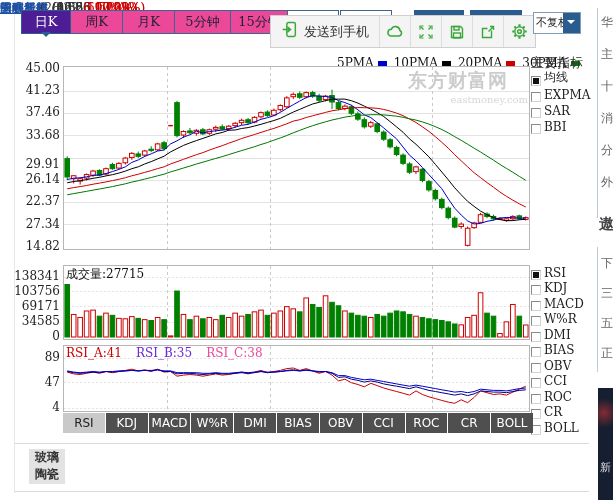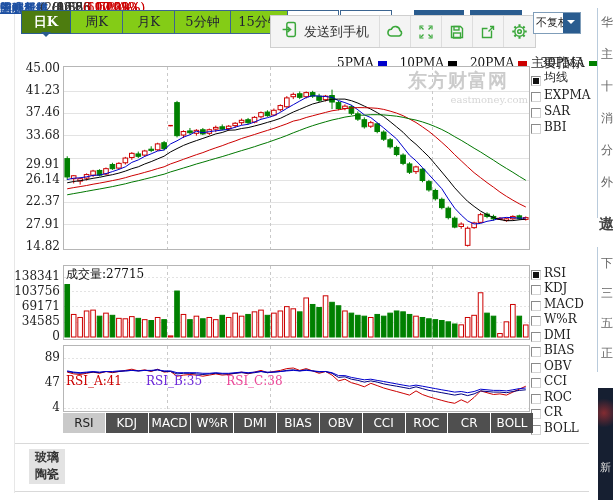--- a/index.html
+++ b/index.html
@@ -7,25 +7,25 @@
     font-family:"DejaVu Serif","Liberation Serif",serif; }
   #app { position:relative; width:613px; height:500px; background:#fff; }
   .abs { position:absolute; }
 
   
   #left-rule { left:14px; top:5px; width:1px; height:488px; background:#e7e7e7; }
 
   
   #period-tabs { left:21px; top:10px; display:flex; z-index:1; }
   .ptab { height:24px; line-height:22px; text-align:center; font-size:13px; color:#223;
-    background:#84cc16; border:1px solid #3c6591; border-left:none; cursor:pointer; position:relative; }
+    background:#ec4899; border:1px solid #3c6591; border-left:none; cursor:pointer; position:relative; }
   .ptab:first-child { border-left:1px solid #3c6591; }
   .ptab:nth-child(1){ width:50px; } .ptab:nth-child(2){ width:52px; }
   .ptab:nth-child(3){ width:52px; } .ptab:nth-child(4){ width:56px; } .ptab:nth-child(5){ width:58px; }
-  .ptab.active { background:#4d7c0f; color:#fff; border-color:#2a5c8f;font-weight:bold; }
+  .ptab.active { background:#4c1d95; color:#fff; border-color:#2a5c8f; }
   .ptab.active::after { content:""; position:absolute; left:50%; margin-left:-5px; bottom:-9px;
     border:5px solid transparent; border-top-color:#2a5c8f; }
   .stub-tab { top:10px; width:52px; height:24px; background:#fff; border:1px solid #3c6591; z-index:1; }
   .blue-stub { top:10px; height:24px; background:#2a5c8f; z-index:1; }
 
   
   #toolbar { left:270px; top:15px; width:266px; height:33px; background:#f4f4f4;
     border:1px solid #cfcfcf; display:flex; align-items:stretch; z-index:5; }
   .tb-cell { display:flex; align-items:center; justify-content:center; border-left:1px solid #ddd; cursor:pointer; }
   .tb-cell:first-child { border-left:none; padding:0 10px; }
@@ -38,21 +38,21 @@
   #adjust { left:533px; top:12px; width:48px; height:22px; background:#fff;
     border:1px solid #7f9db9; z-index:6; }
   #adjust-label { position:absolute; left:2px; top:2px; font-size:11px; color:#222; }
   #adjust-btn { position:absolute; right:0; top:0; width:17px; height:20px; background:#2a5c8f; cursor:pointer; }
   #adjust-btn::after { content:""; position:absolute; left:4px; top:7px;
     border:4px solid transparent; border-top-color:#fff; }
 
   
   #title { left:73px; top:54px; font-size:13px; color:#222; }
   #title .t2 { margin-left:12px; }
-  #legend { left:337px; top:56px; display:flex; gap:13px; align-items:center; }
+  #legend { left:337px; top:56px; display:flex; gap:7px; align-items:center; }
   .lg-item { display:flex; align-items:center; font-size:12px; color:#111; }
   .lg-swatch { width:9px; height:5px; margin-left:4px; display:inline-block; }
   #main-ind-title { left:531px; top:54px; font-size:13px; color:#333; }
 
   
   .cb-list { left:531px; display:block; }
   .cb-row { display:flex; align-items:flex-end; height:16px; cursor:pointer; }
   .cb { width:10px; height:10px; background:#fff; border:1px solid;
     border-color:#8a8a8a #d4d4d4 #d4d4d4 #8a8a8a; margin-right:3px; flex:none; }
   .cb.checked::after { content:""; display:block; width:6px; height:6px; background:#111; margin:1px; }
@@ -69,21 +69,21 @@
 
   #watermark { left:388px; top:68px; width:140px; text-align:right; z-index:2; pointer-events:none; }
   #wm-cn { font-size:19px; font-weight:bold; color:#cccccc; letter-spacing:1px;text-align:center; }
   #wm-en { font-size:10px; color:#d6d6d6; }
 
   .axis-label { position:absolute; right:553px; width:58px; text-align:right;
     font-size:12px; color:#222; line-height:14px; }
   .month-label { position:absolute; font-size:12px; color:#cc0000; top:250px; line-height:13px;margin-top:16px; }
 
   #vol-label { left:66px; top:266px; font-size:12px; color:#111; z-index:2; }
-  #rsi-labels { left:66px; top:346px; font-size:12px; z-index:2; display:flex; gap:24px;margin-top:28px; }
+  #rsi-labels { left:66px; top:346px; font-size:12px; z-index:2; display:flex; gap:14px; }
 
   
   #bottom-tabs { left:63px; top:413px; width:470px; height:20px; display:flex; gap:1px; }
   .btab { flex:1; background:#4f4f4f; color:#fff; font-size:12px; text-align:center;
     line-height:20px; cursor:pointer; font-family:"DejaVu Sans","Liberation Sans",sans-serif; }
   .btab.active { background:#c9c9c9; color:#222; }
 
   
   .hline { position:absolute; left:15px; width:574px; height:1px; background:#d9d9d9; }
   #stocks-top { top:443px; } #stocks-bottom { top:491px; }
@@ -390,21 +390,21 @@
     <div id="wm-en">eastmoney.com</div>
   </div>
   <div id="price-axis">
       <div class="axis-label" style="top: 61px;">45.00</div>
       <div class="axis-label" style="top: 83.2353px;">41.23</div>
       <div class="axis-label" style="top: 105.471px;">37.46</div>
       <div class="axis-label" style="top: 127.765px;">33.68</div>
       <div class="axis-label" style="top: 157px;">29.91</div>
       <div class="axis-label" style="top: 172.235px;">26.14</div>
       <div class="axis-label" style="top: 194.471px;">22.37</div>
-      <div class="axis-label" style="top: 216.765px;">27.91</div>
+      <div class="axis-label" style="top: 216.765px;">27.34</div>
       <div class="axis-label" style="top: 239px;">14.82</div>
     </div>
   <div id="month-labels">
       <div class="month-label" style="left: 65px;">4月</div>
       <div class="month-label" style="left: 168.333px;">5月</div>
       <div class="month-label" style="left: 271.667px;">6月</div>
       <div class="month-label" style="left: 433.125px;">7月</div>
     </div>
 
   <div id="vol-panel" class="abs panel">

